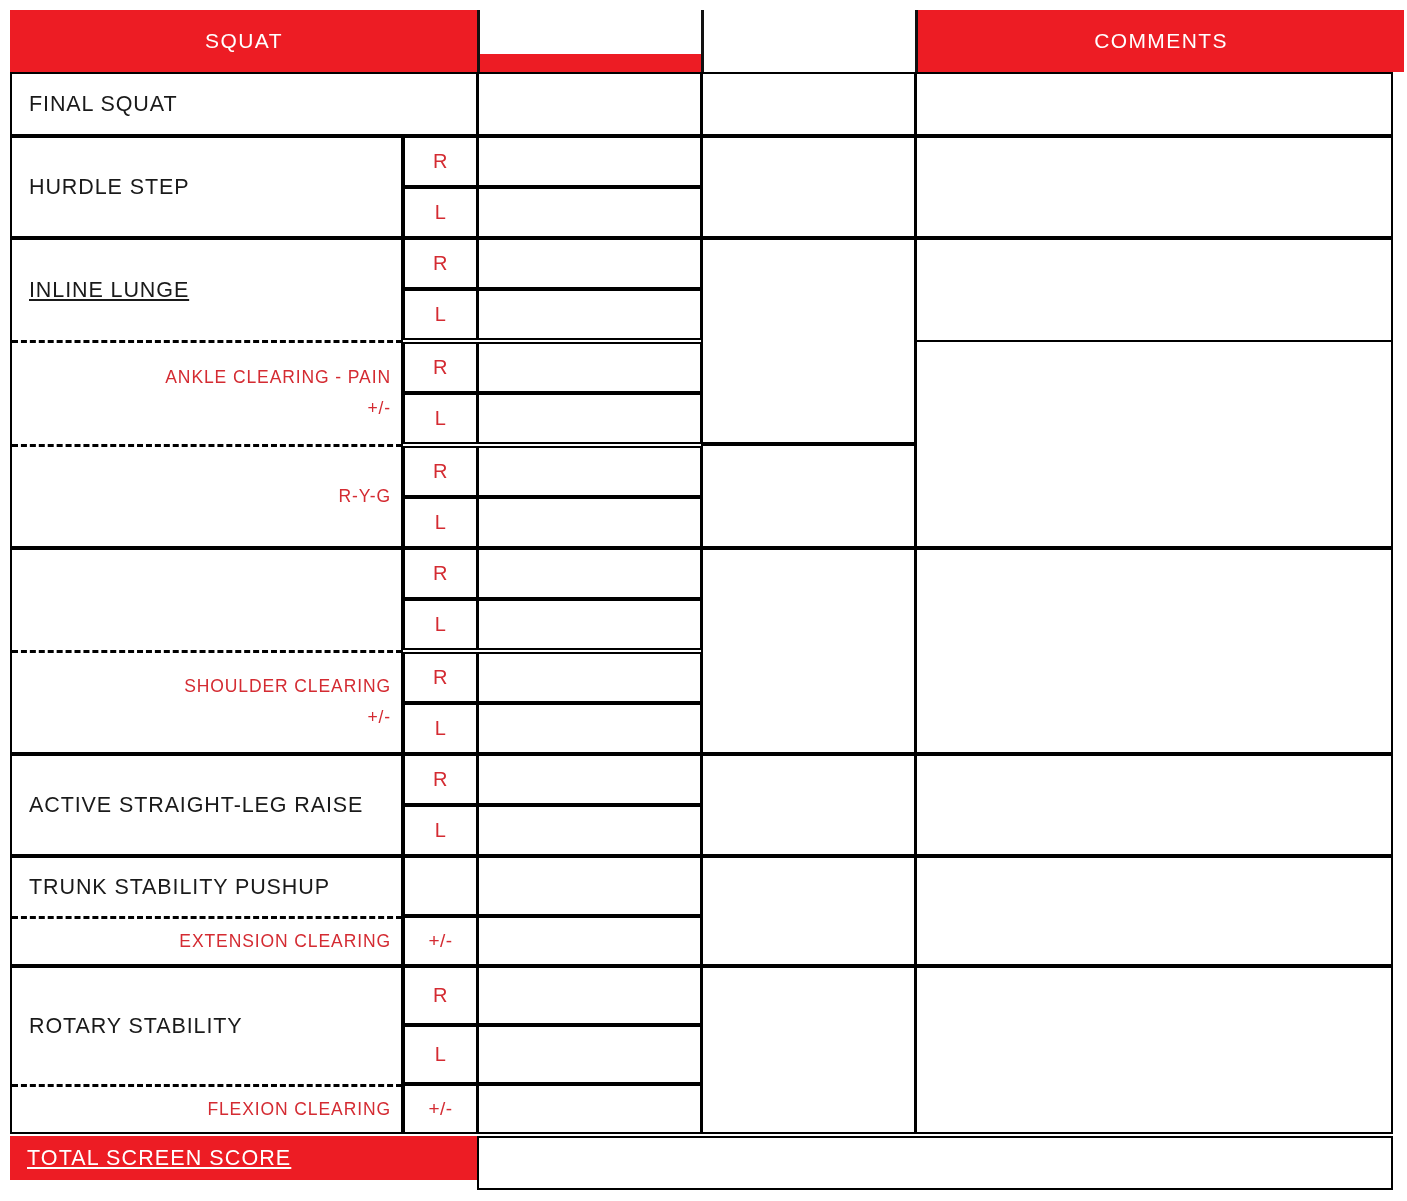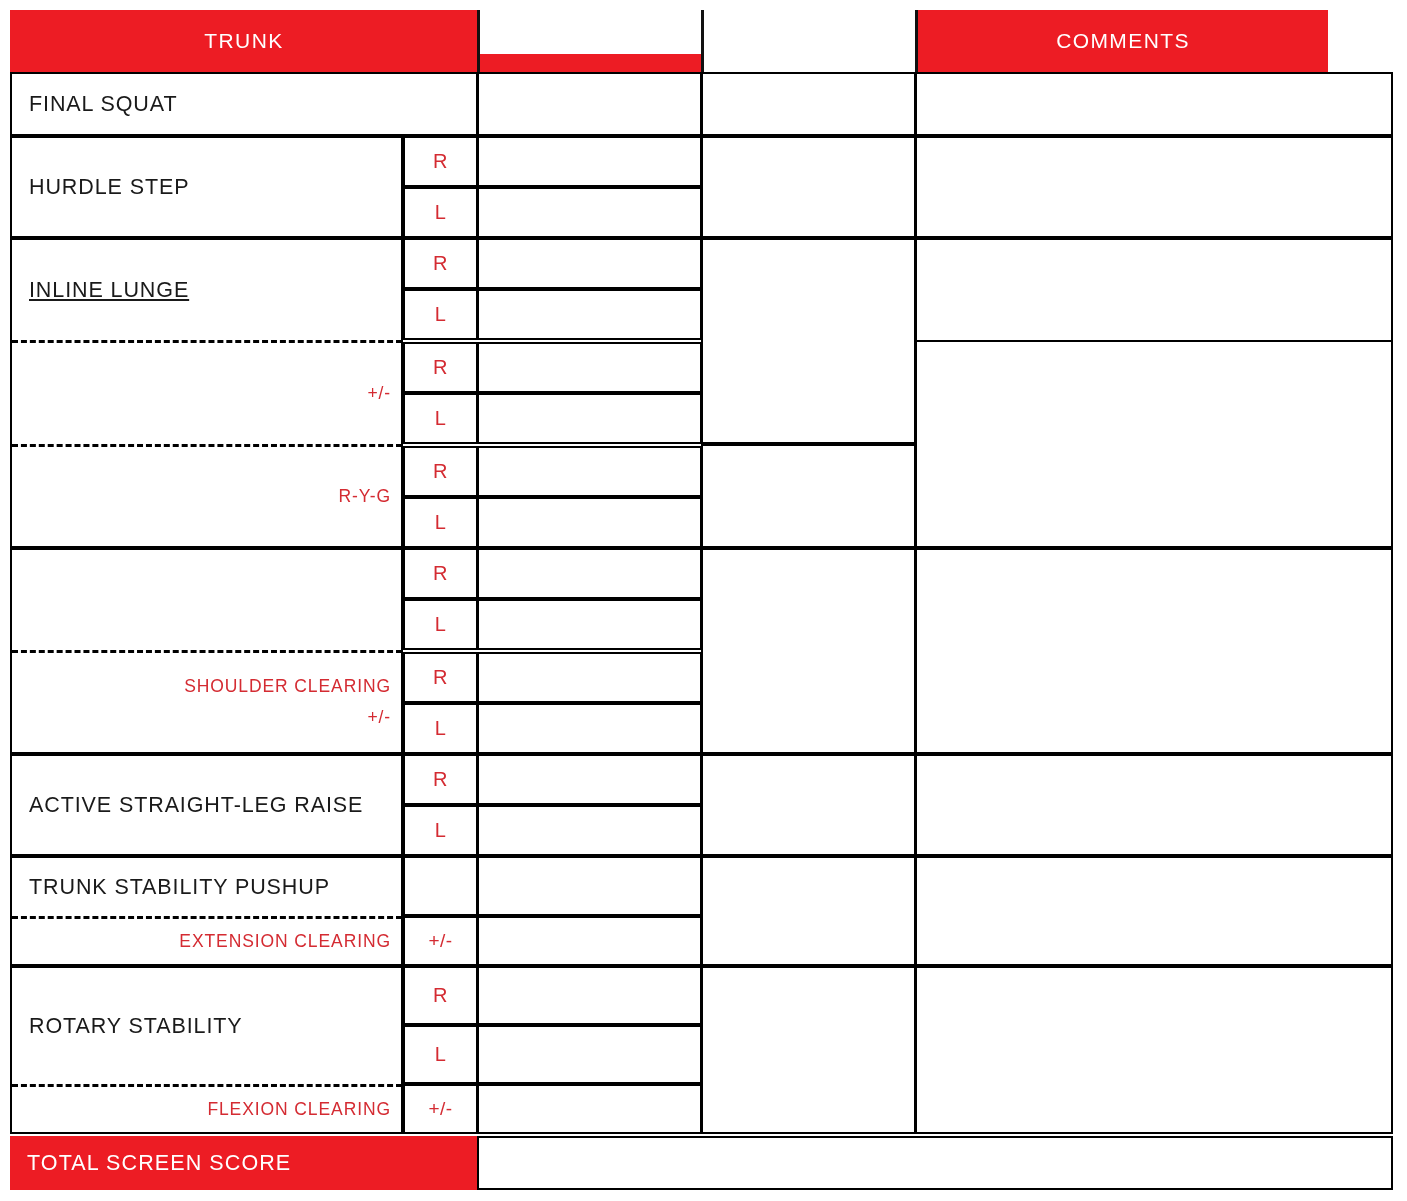--- a/index.html
+++ b/index.html
@@ -98,26 +98,26 @@
     font-size: 21.5px;
     letter-spacing: 1.1px;
   }
 </style>
 </head>
 <body>
 
 <div id="sheet">
 
   <div class="cell hdr" style="left:10px;  top:10px;  width:468px; height:62px;">
-    <span>TRUNK</span>
+    <span>SQUAT</span>
   </div>
   <div class="cell hdr" style="left:480px; top:10px; width:222px; height:62px;margin-top:44px;">
     <span>RAW SCORE</span>
   </div>
-  <div class="cell hdr" style="left:918px; top:10px; width:410px; height:62px;">
+  <div class="cell hdr" style="left:918px; top:10px; width:486px; height:62px;">
     <span>COMMENTS</span>
   </div>
 
   <div class="hdr-sep" style="left:477px; top:10px; height:62px;"></div>
   <div class="hdr-sep" style="left:701px; top:10px; height:62px;"></div>
   <div class="hdr-sep" style="left:915px; top:10px; height:62px;"></div>
 
   <div class="cell bdr screen-label" style="left:10px; top:72px; width:468px; height:64px;">
     <span>FINAL SQUAT</span>
   </div>
@@ -139,20 +139,21 @@
   <div class="cell bdr" style="left:701px; top:136px; width:215px; height:102px;"></div>
   <div class="cell bdr" style="left:915px; top:136px; width:478px; height:102px;"></div>
 
   <div class="cell bdr" style="left:10px; top:238px; width:393px; height:310px;"></div>
 
   <div class="cell screen-label" style="left:12px; top:240px; width:389px; height:100px; border:none;text-decoration:underline;">
     <span>INLINE LUNGE</span>
   </div>
 
   <div class="cell clearing-label" style="left:12px; top:342px; width:389px; height:102px; border:none;">
+    <span>ANKLE CLEARING - PAIN</span>
     <span>+/-</span>
   </div>
 
   <div class="cell clearing-label" style="left:12px; top:446px; width:389px; height:100px; border:none;">
     <span>R-Y-G</span>
   </div>
 
   <div class="dashed" style="left:12px; top:340px; width:390px;"></div>
   <div class="dashed" style="left:12px; top:444px; width:390px;"></div>
 
@@ -272,18 +273,18 @@
     <span>+/-</span>
   </div>
 
   <div class="cell bdr-thin" style="left:477px; top:966px; width:225px; height:59px;"></div>
   <div class="cell bdr-thin" style="left:477px; top:1025px; width:225px; height:59px;"></div>
   <div class="cell bdr-thin" style="left:477px; top:1084px; width:225px; height:50px;"></div>
 
   <div class="cell bdr" style="left:701px; top:966px; width:215px; height:168px;"></div>
   <div class="cell bdr" style="left:915px; top:966px; width:478px; height:168px;"></div>
 
-  <div class="total-red" style="left:10px; top:1136px; width:468px; height:54px;">
+  <div class="total-red" style="left:10px; top:1136px; width:468px; height:44px;text-decoration:underline;">
     <span>TOTAL SCREEN SCORE</span>
   </div>
   <div class="cell bdr" style="left:477px; top:1136px; width:916px; height:54px;"></div>
 
 </div>
 
 </body></html>

